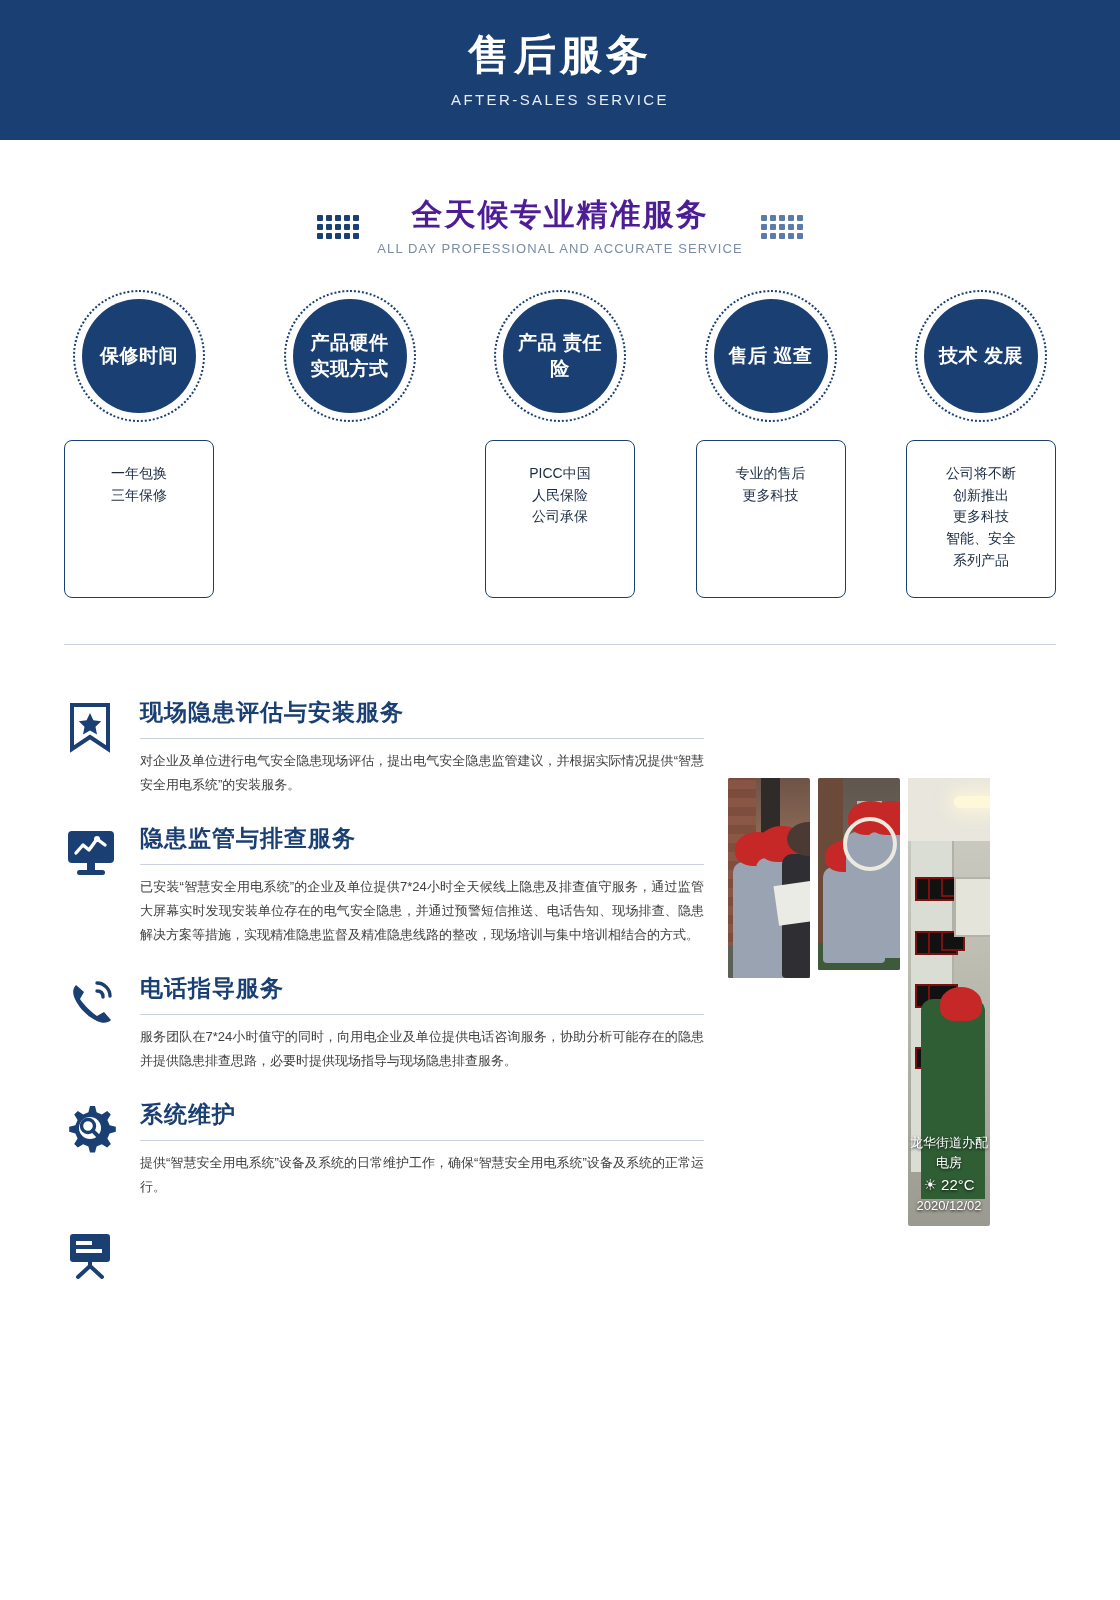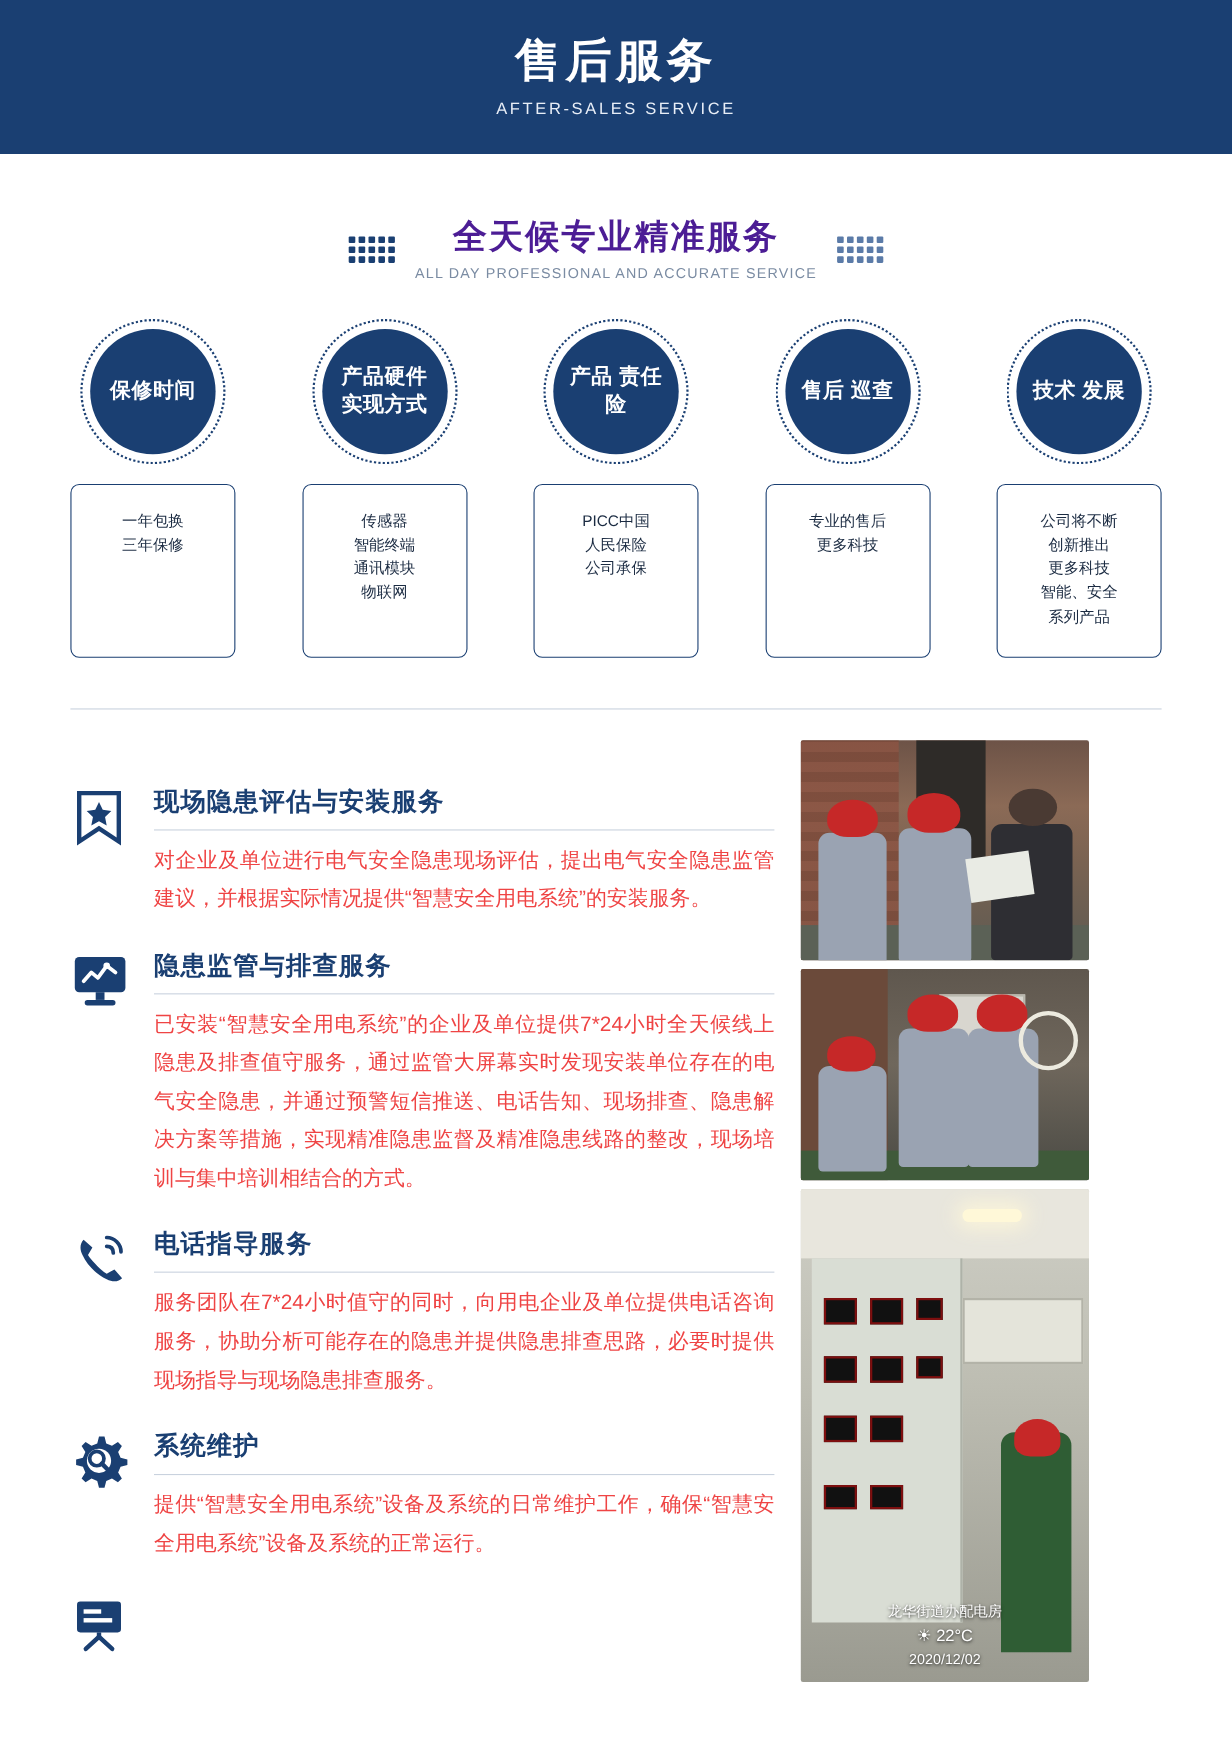--- a/index.html
+++ b/index.html
@@ -118,51 +118,51 @@
   .divider {
     width: 992px;
     height: 1px;
     background: #c9d2de;
     margin: 46px auto 0;
   }
 
   
   .lower {
     width: 992px;
-    margin: 28px auto 0;
+    margin: 52px auto 0;
     display: flex;
     gap: 24px;
-    align-items: flex-end;
+    align-items: center;
   }
   .services { width: 640px; }
   .service {
     display: flex;
     gap: 16px;
     margin-bottom: 26px;
   }
   .svc-icon { width: 60px; flex: 0 0 60px; padding-top: 4px; }
   .svc-body { flex: 1; }
   .svc-title {
     font-size: 23px;
     font-weight: bold;
     color: #1a3f72;
     letter-spacing: 1px;
     padding-bottom: 10px;
     border-bottom: 1px solid #c9d2de;
   }
   .svc-desc {
     margin-top: 10px;
-    font-size: 19px;
+    font-size: 13px;
     line-height: 1.85;
-    color: #ef4444;
+    color: #404040;
     text-align: justify;
   }
 
   
-  .photos { width: 262px; display: flex; flex-direction: column; gap: 8px; }
+  .photos { width: 262px; display: flex; flex-direction: row; gap: 8px; }
   .photo {
     width: 262px;
     border-radius: 2px;
     position: relative;
     overflow: hidden;
   }
   .photo-1 { height: 200px; }
   .photo-2 { height: 192px; }
   .photo-3 { height: 448px; }
 
@@ -263,26 +263,20 @@
     <div class="card-box">
       <div class="card-text">一年包换
 三年保修</div>
     </div>
   </div>
 
   <div class="card-col">
     <div class="circle-wrap">
       <div class="circle">产品硬件
 实现方式</div>
-    </div>
-    <div class="card-box">
-      <div class="card-text">传感器
-智能终端
-通讯模块
-物联网</div>
     </div>
   </div>
 
   <div class="card-col">
     <div class="circle-wrap">
       <div class="circle">产品
 责任险</div>
     </div>
     <div class="card-box">
       <div class="card-text">PICC中国

